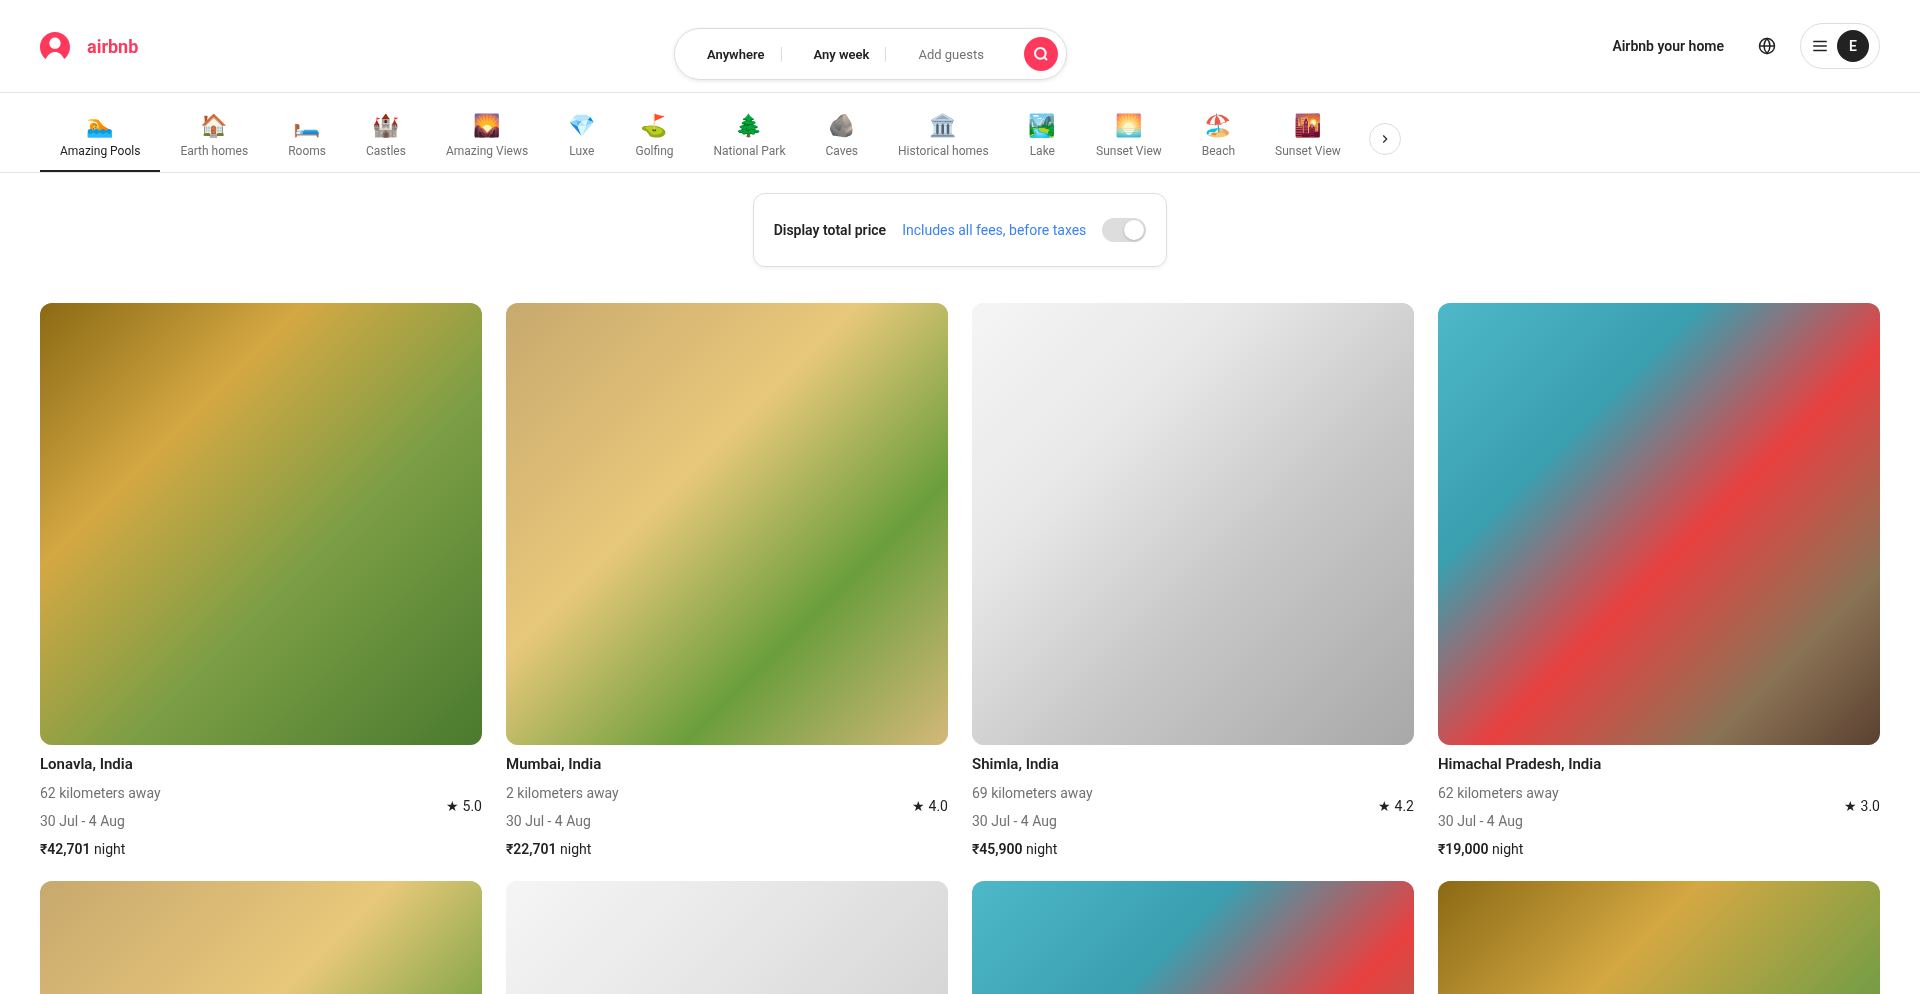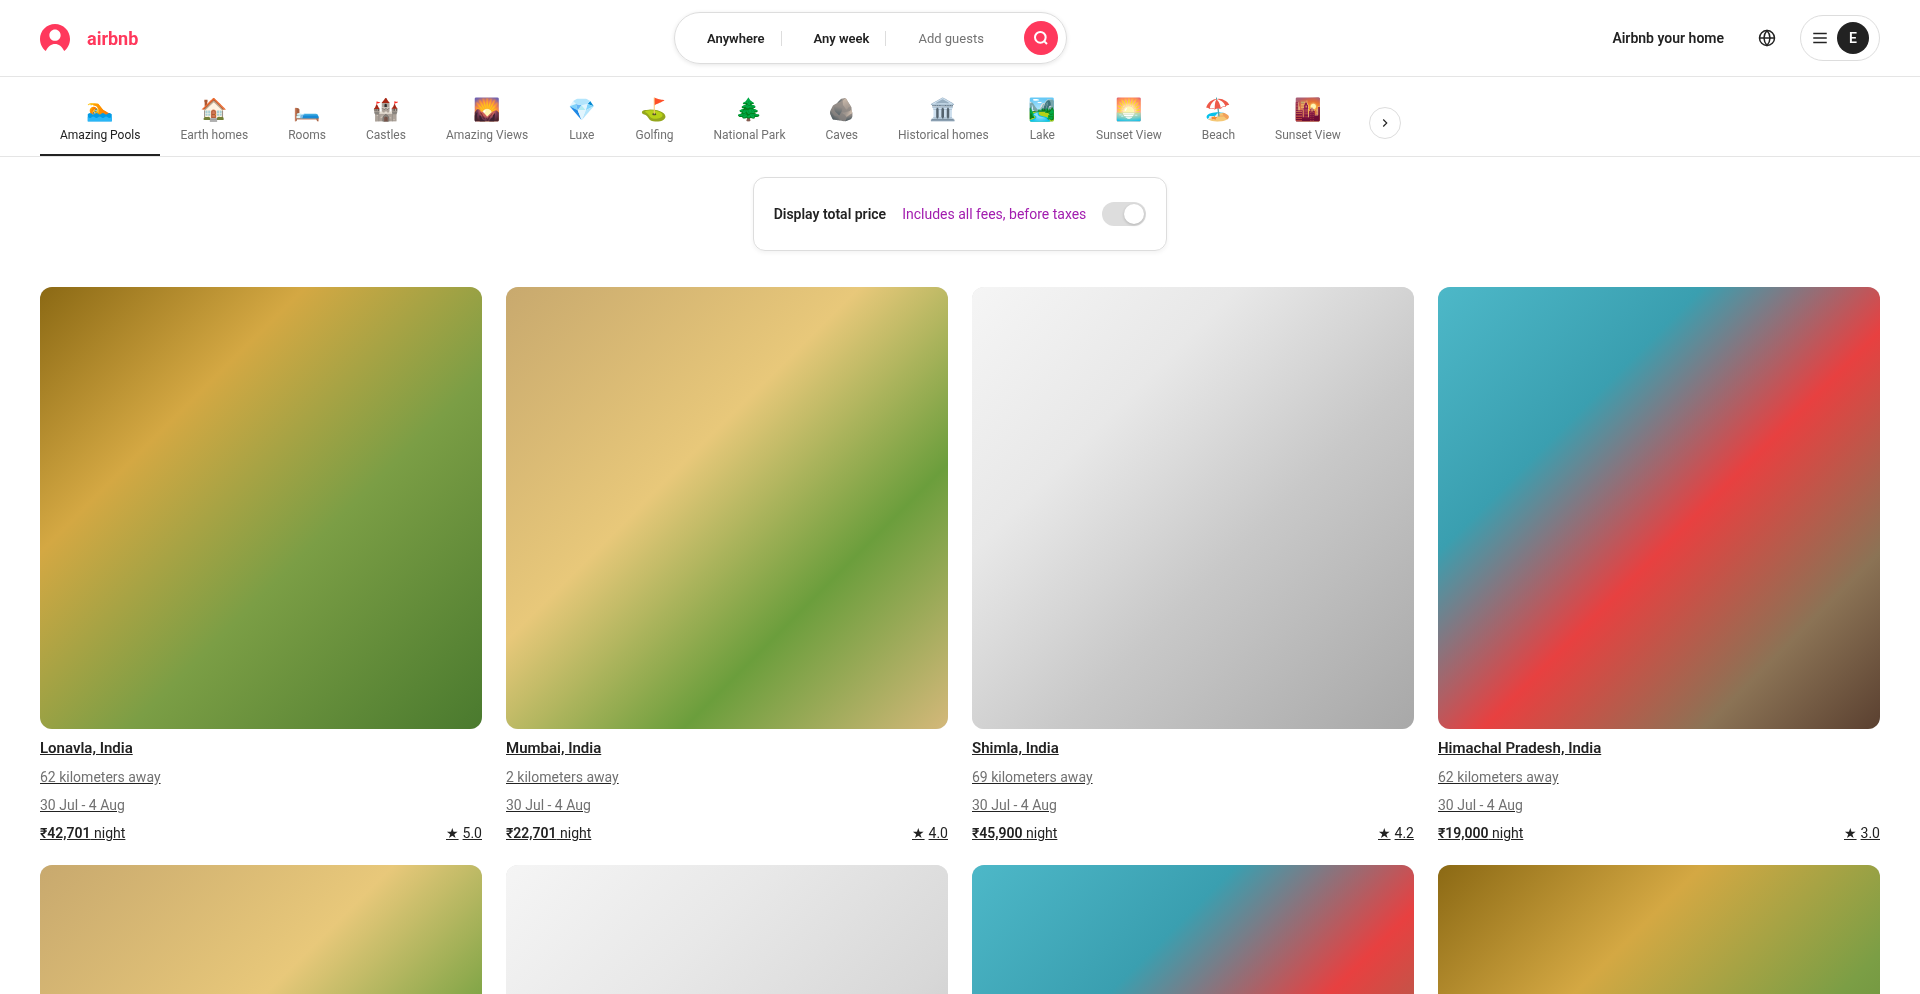--- a/index.html
+++ b/index.html
@@ -28,20 +28,21 @@
     }
     .logo svg { width: 30px; height: 30px; }
     .search-bar {
       display: flex;
       align-items: center;
       border: 1px solid #ddd;
       border-radius: 40px;
       padding: 8px 8px 8px 16px;
       box-shadow: 0 1px 4px rgba(0,0,0,0.1);
       gap: 16px;
+      margin-top: 16px;
     }
     .search-segment {
       padding: 0 16px;
       font-size: 14px;
       cursor: pointer;
       border-right: 1px solid #ddd;
     }
     .search-segment:last-of-type { border-right: none; }
     .search-segment .label { font-weight: 600; font-size: 13px; }
     .search-segment .value { color: #737373; font-size: 13px; }
@@ -150,21 +151,21 @@
     .price-box {
       display: flex;
       align-items: center;
       border: 1px solid #ddd;
       border-radius: 12px;
       padding: 24px 20px;
       gap: 16px;
       box-shadow: 0 2px 4px rgba(0,0,0,0.05);
     }
     .price-label { font-weight: 600; font-size: 14px; }
-    .price-sub { color: #a21caf; font-size: 14px; }
+    .price-sub { color: #3b82f6; font-size: 14px; }
     .toggle {
       width: 44px;
       height: 24px;
       border-radius: 12px;
       background: #ddd;
       position: relative;
       cursor: pointer;
     }
     .toggle::after {
       content: '';
@@ -192,22 +193,21 @@
       border-radius: 12px;
       object-fit: cover;
       background: #e0e0e0;
       overflow: hidden;
       position: relative;
       margin-bottom: 10px;
     }
     .listing-info {
       display: flex;
       justify-content: space-between;
-      align-items: flex-end;
-      text-decoration: underline;
+      align-items: center;
     }
     .listing-location { font-weight: 600; font-size: 15px; }
     .listing-meta { color: #717171; font-size: 14px; margin: 12px 0; }
     .listing-price { font-size: 14px; margin-top: 2px; }
     .listing-price span { font-weight: 600; }
     .rating { display: flex; align-items: center; gap: 4px; font-size: 14px; }
     .star { color: #222; }
 
     
     .img-lonavla { background: linear-gradient(135deg, #8B6914 0%, #D4A843 30%, #7B9E45 60%, #4A7A2E 100%); }

